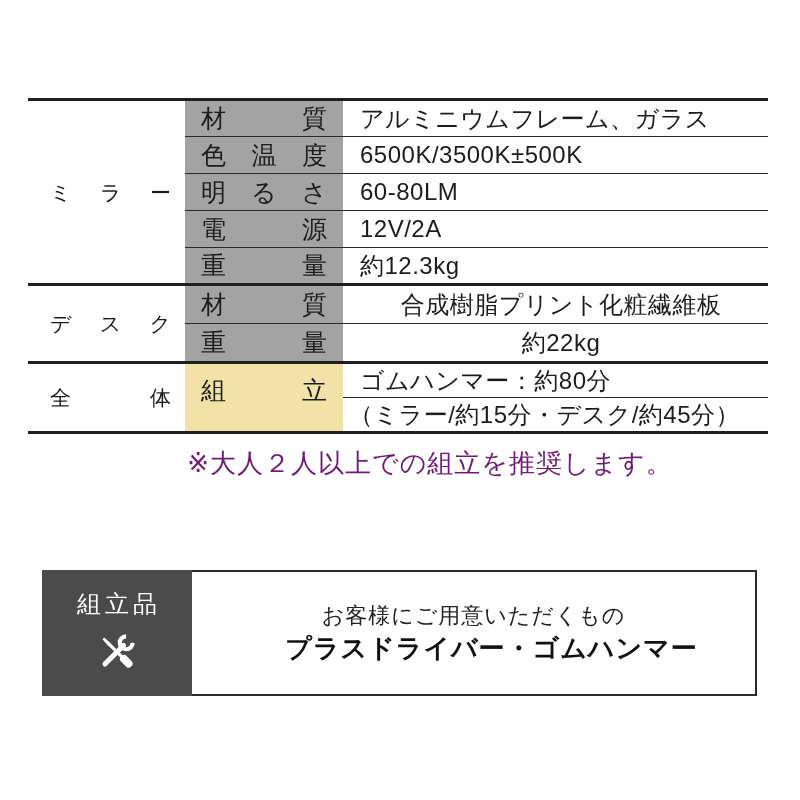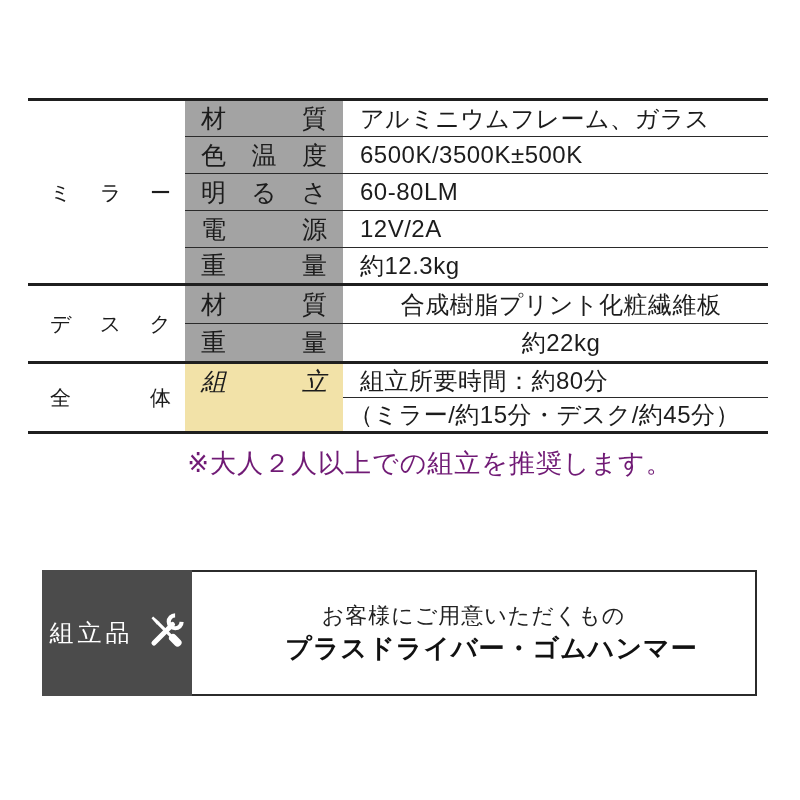--- a/index.html
+++ b/index.html
@@ -44,21 +44,21 @@
 
   .label {
     font-size: 25px;
     font-weight: 500;
     padding: 0 16px;
     text-align: justify;
     text-align-last: justify;
   }
   .label.pink   { background: #a3a3a3; }
   .label.yellow { background: #f2e2a8; }
-  .label.span2  { vertical-align: top; line-height: 35px; padding-top: 0; font-style: italic; }
+  .label.span2  { vertical-align: top; line-height: 35px; padding-top: 9px; }
 
   .value {
     font-size: 24px;
     padding: 0 6px 0 17px;
     text-align: left;
     letter-spacing: 0.5px;
   }
   .value.paren { padding-left: 6px; }
 
   
@@ -81,21 +81,21 @@
     position: absolute;
     left: 42px; top: 570px;
     width: 715px; height: 126px;
     display: flex;
   }
   .tools-badge {
     flex: 0 0 150px;
     background: #4b4b4b;
     color: #ffffff;
     display: flex;
-    flex-direction: row;
+    flex-direction: column;
     align-items: center;
     justify-content: center;
     gap: 9px;
   }
   .tools-badge-label {
     font-size: 24px;
     letter-spacing: 4px;
     text-indent: 4px;
     font-weight: 500;
   }
@@ -151,21 +151,21 @@
       <td class="value">合成樹脂プリント化粧繊維板</td>
     </tr>
     <tr class="h39">
       <td class="label pink thin">重量</td>
       <td class="value thin">約22kg</td>
     </tr>
 
     <tr class="h35 section-start">
       <th class="cat cat-all" rowspan="2">全体</th>
       <td class="label yellow span2" rowspan="2">組立</td>
-      <td class="value">組立所要時間：約80分</td>
+      <td class="value">ゴムハンマー：約80分</td>
     </tr>
     <tr class="h35">
       <td class="value paren thin">（ミラー/約15分・デスク/約45分）</td>
     </tr>
   </tbody>
 </table>
 
 <div class="note">※大人２人以上での組立を推奨します。</div>
 
 <div class="tools-box">

